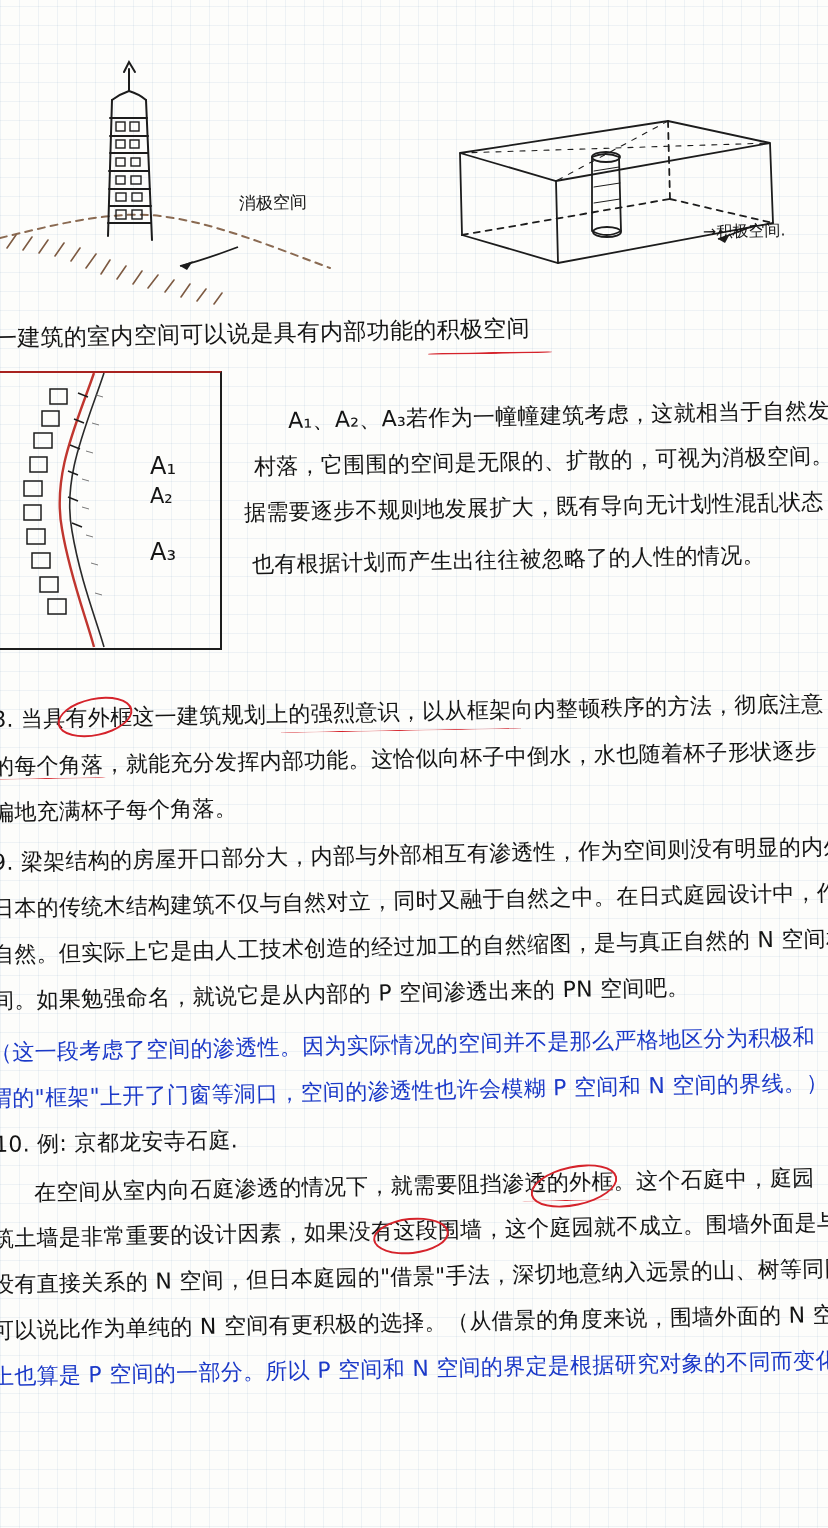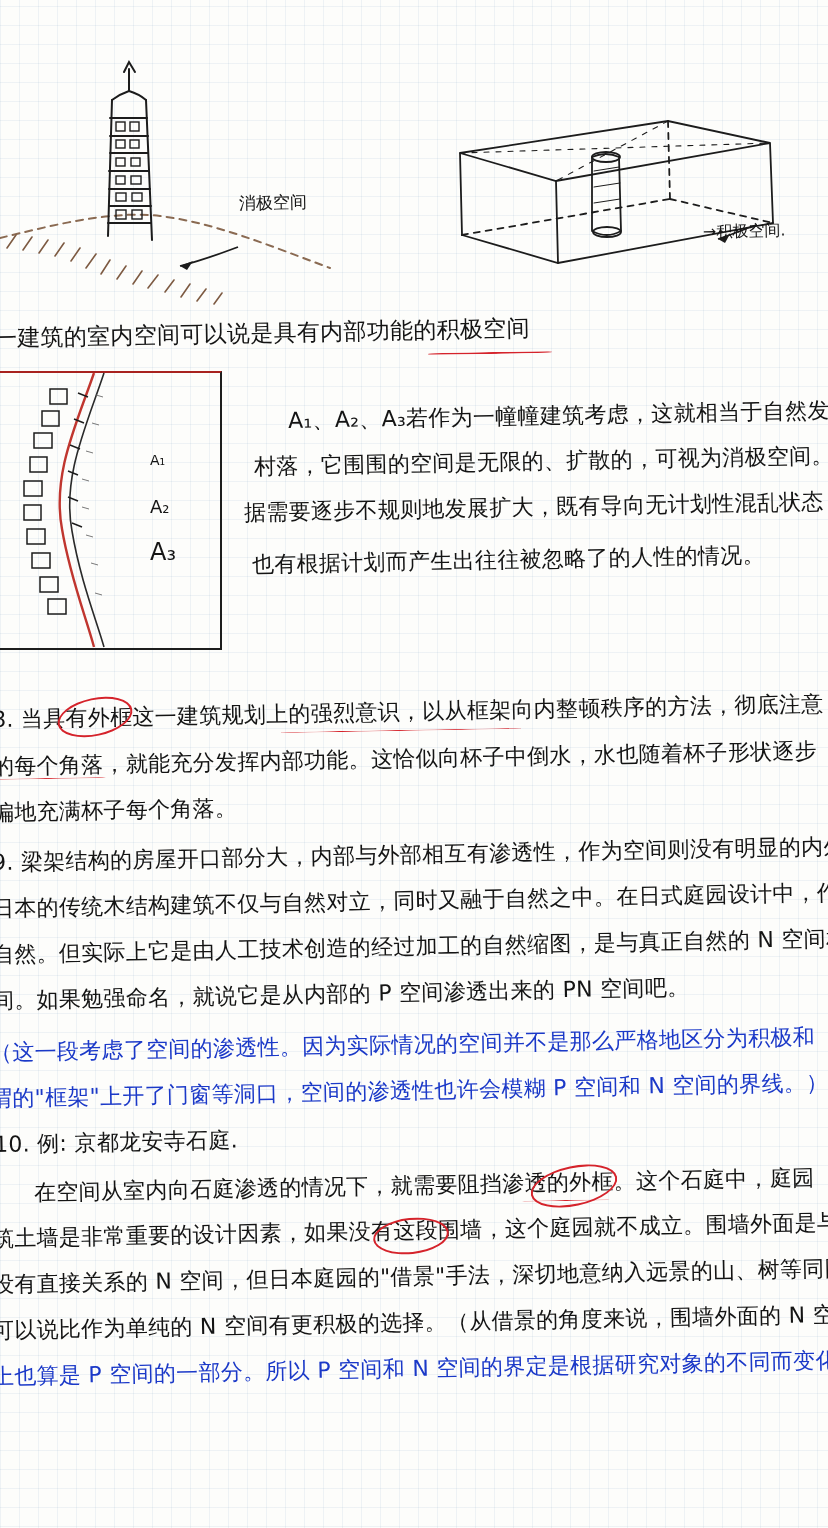--- a/index.html
+++ b/index.html
@@ -203,22 +203,22 @@
           <path d="M102 52 l7 2"></path>
           <path d="M96 80 l7 2"></path>
         <path d="M92 108 l7 2"></path>
           <path d="M92 136 l7 2"></path>
           <path d="M96 164 l7 2"></path>
         <path d="M101 192 l7 2"></path>
           <path d="M105 222 l7 2"></path>
       </g>
     </svg>
   </div>
-  <div class="cap" style="left:150px;top:452px;font-size:14px;">A₁</div>
-  <div class="cap" style="left:150px;top:496px;font-size:18px;">A₂</div>
+  <div class="cap" style="left:150px;top:452px;font-size:24px;">A₁</div>
+  <div class="cap" style="left:150px;top:484px;font-size:21px;">A₂</div>
   <div class="cap" style="left:150px;top:538px;font-size:24px;">A₃</div>
 
   <div class="line hw ink slant" style="left:288px;top:406px;font-size:22px;">A₁、A₂、A₃若作为一幢幢建筑考虑，这就相当于自然发生发展</div>
   <div class="line hw ink slant" style="left:254px;top:452px;font-size:22px;">村落，它围围的空间是无限的、扩散的，可视为消极空间。这样的</div>
   <div class="line hw ink slant" style="left:244px;top:498px;font-size:22px;">据需要逐步不规则地发展扩大，既有导向无计划性混乱状态</div>
   <div class="line hw ink slant" style="left:252px;top:550px;font-size:22px;">也有根据计划而产生出往往被忽略了的人性的情况。</div>
 
   <div class="line hw ink slant" style="left:-8px;top:705px;font-size:22px;">8. 当具有外框这一建筑规划上的强烈意识，以从框架向内整顿秩序的方法，彻底注意</div>
   <div class="line hw ink slant" style="left:-8px;top:752px;font-size:22px;">的每个角落，就能充分发挥内部功能。这恰似向杯子中倒水，水也随着杯子形状逐步</div>
   <div class="line hw ink slant" style="left:-8px;top:798px;font-size:22px;">偏地充满杯子每个角落。</div>

